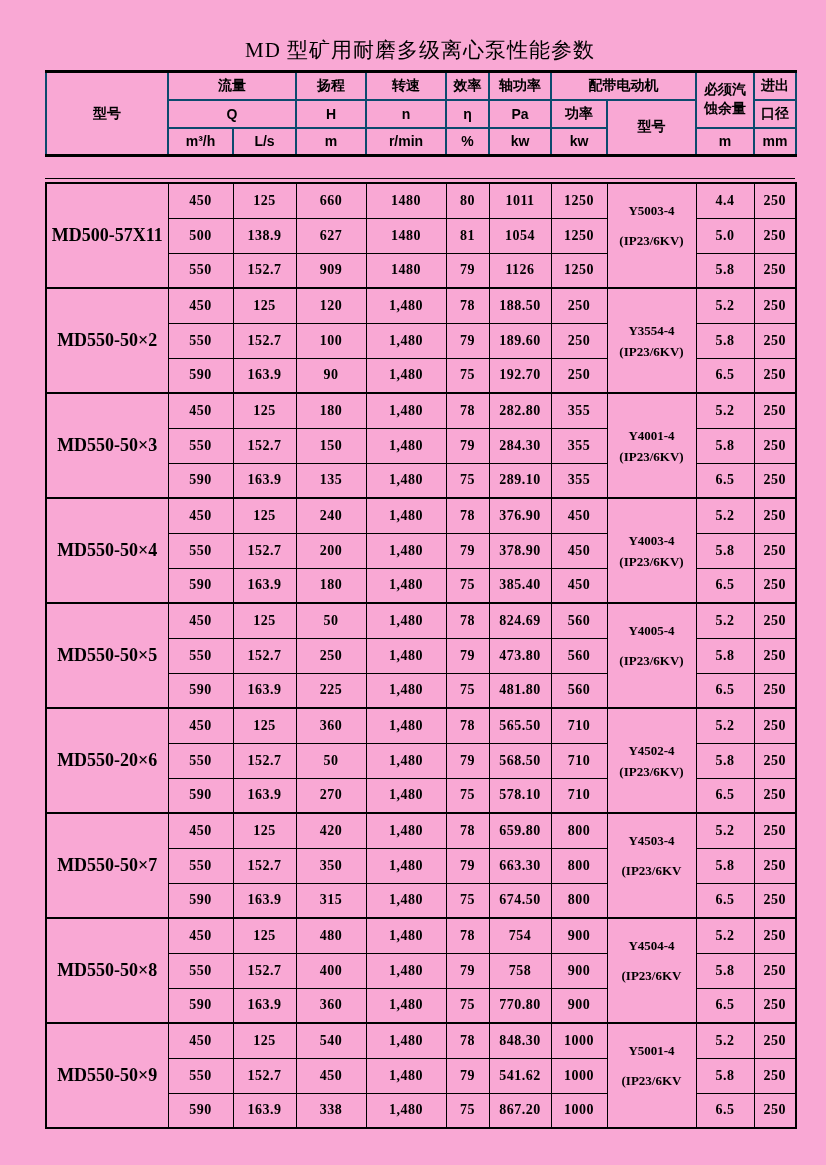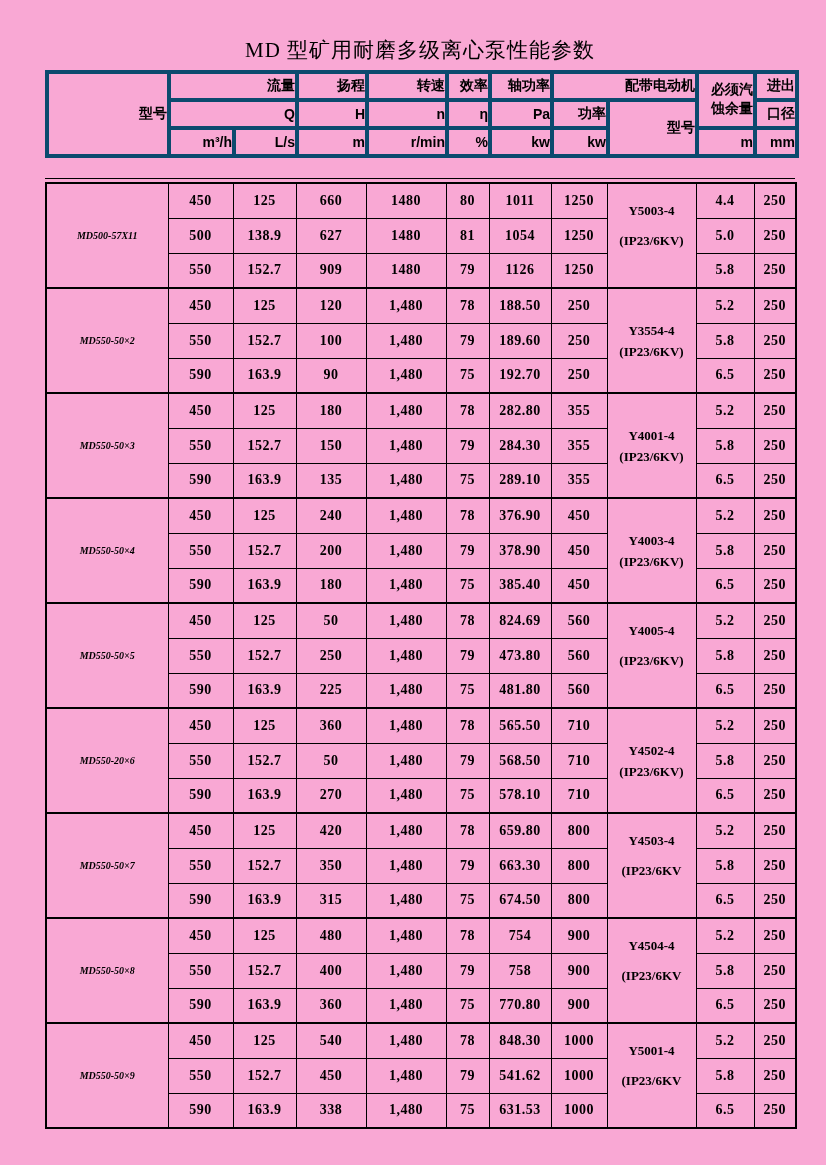--- a/index.html
+++ b/index.html
@@ -31,22 +31,22 @@
   .hdr-table {
     position: absolute;
     left: 45px;
     top: 70px;
     width: 750px;
     border: 2px solid #000;
     border-top-width: 3px;
     border-bottom-width: 3px;
   }
   .hdr-table td {
-    border: 4px solid #0c4a6e;
-    text-align: right;
+    border: 2px solid #0c4a6e;
+    text-align: center;
     vertical-align: middle;
     height: 28px;
     font-size: 14px;
     font-weight: 700;
     overflow: hidden;
   }
   .hdr-cjk { font-family: "Liberation Serif", "DejaVu Serif", serif; }
   .hdr-sym { font-family: "Liberation Sans", "DejaVu Sans", sans-serif; font-weight: 700; font-size: 14px; }
   .hdr-two-line { line-height: 19px; font-family: Liberation Mono, monospace; }
 
@@ -74,21 +74,21 @@
     vertical-align: middle;
     height: 35px;
     font-size: 14px;
     font-weight: 700;
     font-family: "Liberation Serif", "DejaVu Serif", serif;
     letter-spacing: 0.5px;
     overflow: hidden;
     white-space: nowrap;
   }
   .data-table tr.group-start td { border-top: 2px solid #000; }
-  .data-table td.model-cell { font-size: 10px; letter-spacing: 0; font-style: italic; }
+  .data-table td.model-cell { font-size: 18px; letter-spacing: 0; }
   .data-table td.motor-cell { font-size: 13px; letter-spacing: 0; }
   .data-table td.motor-cell.motor-top {
     vertical-align: top;
     padding-top: 12px;
     line-height: 30px;
   }
   .data-table td.motor-cell.motor-center {
     vertical-align: middle;
     line-height: 21px;
   }
@@ -500,21 +500,21 @@
           <td>1000</td>
           <td>5.8</td>
           <td>250</td>
         </tr>
         <tr>
           <td>590</td>
           <td>163.9</td>
           <td>338</td>
           <td>1,480</td>
           <td>75</td>
-          <td>631.53</td>
+          <td>867.20</td>
           <td>1000</td>
           <td>6.5</td>
           <td>250</td>
         </tr>
       </tbody>
   </table>
 
 </div>
 
 </body></html>

